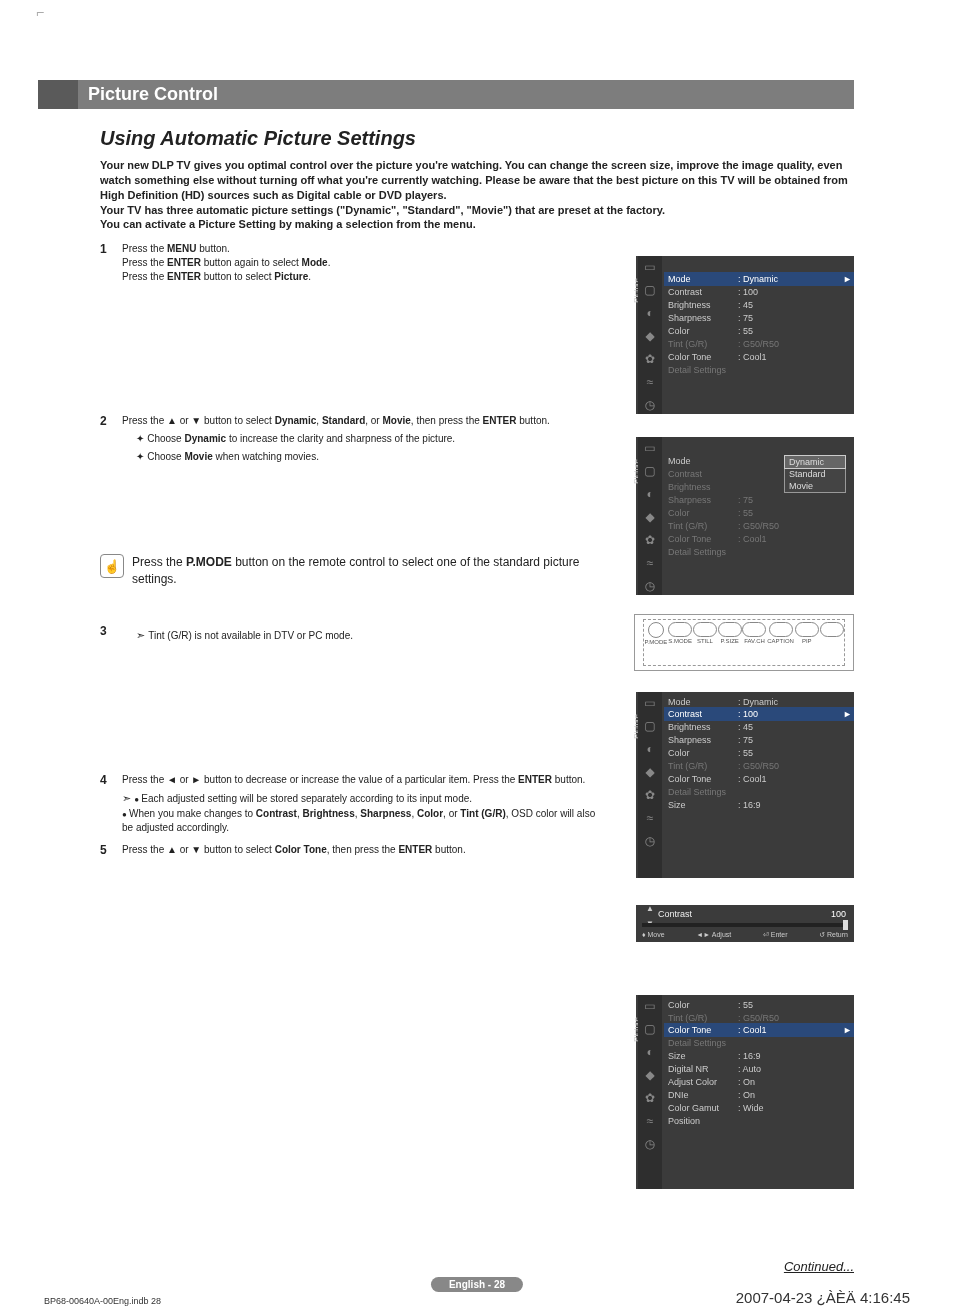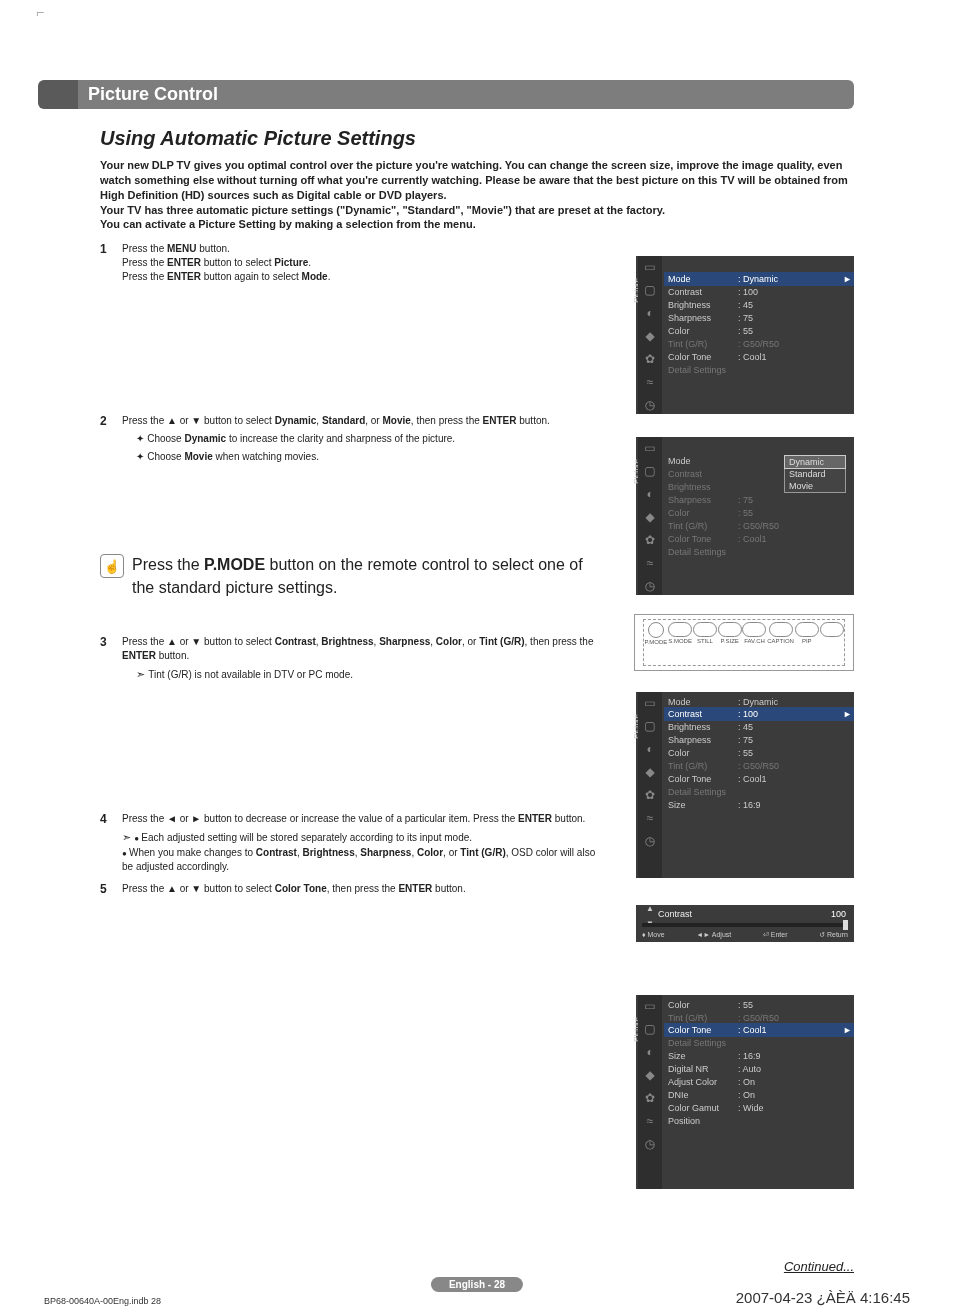--- a/index.html
+++ b/index.html
@@ -1,29 +1,29 @@
 <!DOCTYPE html>
 <html><head>
 <meta charset="utf-8">
 <style>
 body { margin:0; font-family: Arial, Helvetica, sans-serif; font-size:12px; color:#222; background:#fff; }
 .page { width:954px; height:1310px; position:relative; box-sizing:border-box; padding:80px 100px 0 100px; }
-.titlebar { background:#7d7d7d; color:#fff; padding:4px 10px; font-size:18px; font-weight:bold; margin-left:-62px; border-left:40px solid #5a5a5a;border-radius:6px;}
+.titlebar { background:#7d7d7d; color:#fff; padding:4px 10px; font-size:18px; font-weight:bold; margin-left:-62px; border-left:40px solid #5a5a5a;}
 .section-title { font-size:20px; font-weight:bold; margin:18px 0 8px 0;font-style:italic; }
 .intro { font-size:11px; font-weight:bold; line-height:1.35; margin-bottom:10px;}
 .step { display:flex; margin-top:6px; }
 .step .num { width:22px; font-weight:bold; font-size:12px;}
 .step .body { flex:1; font-size:10px; line-height:1.4; max-width:480px;}
 .step .body .sub { margin-left:14px; margin-top:4px;}
 .bullet::before{content:"✦ "; font-size:10px;}
 .arrow::before{content:"➣ "; font-size:11px;}
 .dot::before{content:"● "; font-size:8px;}
 .tip { display:flex; align-items:flex-start; gap:8px; margin:16px 0; max-width:500px;}
 .tip .icon { border:1px solid #888; border-radius:4px; width:22px; height:22px; display:flex; align-items:center; justify-content:center; font-size:13px;}
-.tip .txt { font-size:16px; line-height:1.4; flex:1;}
+.tip .txt { font-size:12px; line-height:1.4; flex:1;}
 
 .osd { position:absolute; width:218px; background:#3b3b3b; font-size:9px; color:#ddd; }
 .osd-side { position:absolute; left:2px; top:0; bottom:0; width:24px; background:#2e2e2e; display:flex; flex-direction:column; align-items:center; padding-top:4px; gap:9px;}
 .osd-side span { color:#888; font-size:12px; }
 .osd-label { position:absolute; left:-12px; top:30px; transform:rotate(-90deg); transform-origin:center; font-size:8px; color:#ccc;}
 .osd-body { margin-left:28px; padding:3px 4px 6px 4px;}
 .osd-row { display:flex; justify-content:flex-start; padding:1.5px 0; }
 .osd-row .k { width:70px; color:#ccc;}
 .osd-row .v { color:#ccc;}
 .osd-row .v::before{content:": ";}
@@ -65,43 +65,42 @@
   <div class="titlebar">Picture Control</div>
   <div class="section-title">Using Automatic Picture Settings</div>
   <div class="intro" style="white-space:pre-line;">Your new DLP TV gives you optimal control over the picture you're watching.  You can change the screen size, improve the image quality, even watch something else without turning off what you're currently watching. Please be aware that the best picture on this TV will be obtained from High Definition (HD) sources such as Digital cable or DVD players.
 Your TV has three automatic picture settings ("Dynamic", "Standard", "Movie") that are preset at the factory.
 You can activate a Picture Setting by making a selection from the menu.</div>
 
   <div class="step" style="margin-top:0;">
     <div class="num">1</div>
     <div class="body">
       <div>Press the <b>MENU</b> button.</div>
+      <div>Press the <b>ENTER</b> button again to select <b>Mode</b>.</div>
       <div>Press the <b>ENTER</b> button to select <b>Picture</b>.</div>
-      <div>Press the <b>ENTER</b> button again to select <b>Mode</b>.</div>
     </div>
   </div>
 
   <div class="step" style="margin-top:130px;">
     <div class="num">2</div>
     <div class="body">
       <div>Press the ▲ or ▼ button to select <b>Dynamic</b>, <b>Standard</b>, or <b>Movie</b>, then press the <b>ENTER</b> button.</div>
       <div class="sub bullet">Choose <b>Dynamic</b> to increase the clarity and sharpness of the picture.</div>
       <div class="sub bullet">Choose <b>Movie</b> when watching movies.</div>
     </div>
   </div>
 
   <div class="tip" style="margin-top:90px;">
     <div class="icon">☝</div>
     <div class="txt">Press the <b>P.MODE</b> button on the remote control to select one of the standard picture settings.</div>
   </div>
 
   <div class="step" style="margin-top:36px;">
     <div class="num">3</div>
     <div class="body">
-      <div>Press the ▲ or ▼ button to select <b>Contrast</b>, <b>Brightness</b>, <b>Sharpness</b>, <b>Color</b>, or <b>Tint (G/R)</b>, then press the <b>ENTER</b> button.</div>
       <div class="sub arrow">Tint (G/R) is not available in DTV or PC mode.</div>
     </div>
   </div>
 
   <div class="step" style="margin-top:130px;">
     <div class="num">4</div>
     <div class="body">
       <div>Press the ◄ or ► button to decrease or increase the value of a particular item. Press the <b>ENTER</b> button.</div>
       <div class="sub arrow" style="margin-left:0;">
         <span class="dot">Each adjusted setting will be stored separately according to its input mode.</span><br>

